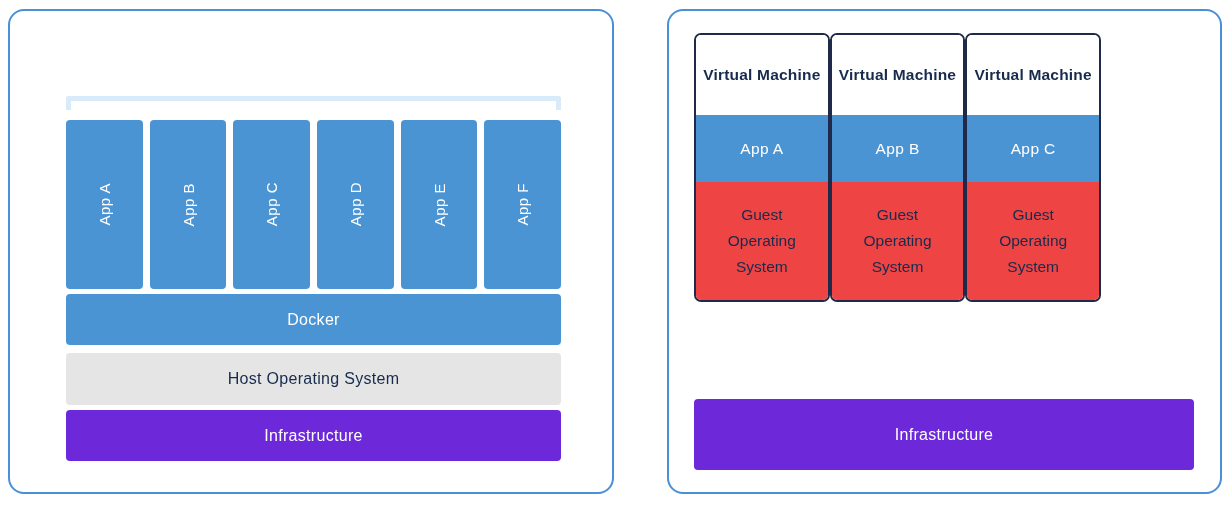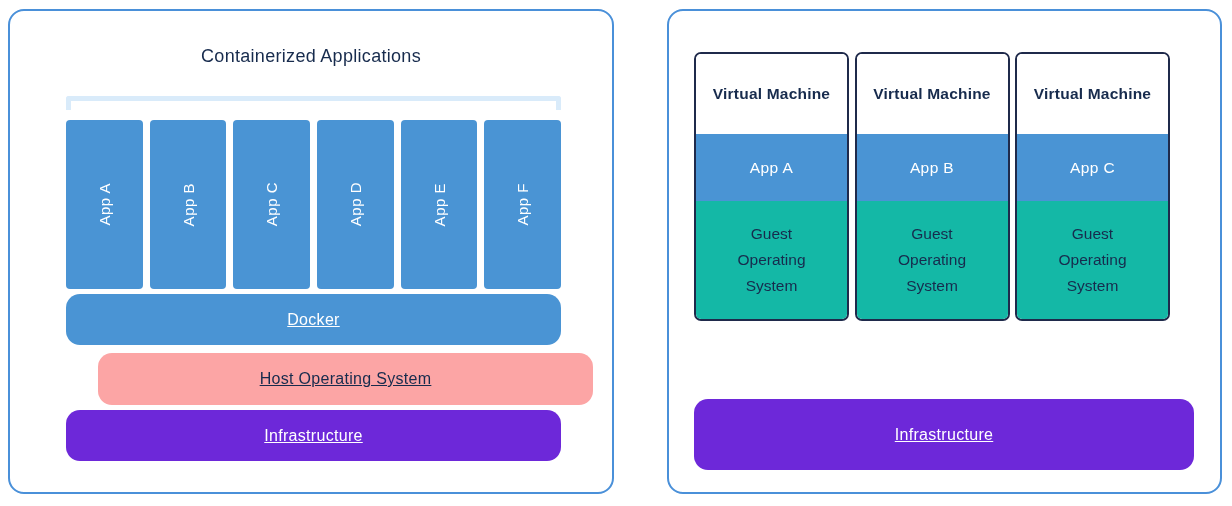--- a/index.html
+++ b/index.html
@@ -66,41 +66,40 @@
     writing-mode: vertical-rl;
     transform: rotate(180deg);
     color: #ffffff;
     font-size: 15px;
     letter-spacing: 0.5px;
     white-space: nowrap;
   }
 
   .band {
     position: absolute;
-    border-radius: 14px;
+    border-radius: 4px;
     display: flex;
     align-items: center;
     justify-content: center;
     font-size: 16px;
     letter-spacing: 0.3px;
-    text-decoration: underline;
   }
   .band.blue  { background: #4a94d4; color: #ffffff; }
-  .band.light { background: #fca5a5; color: #172b4d; margin-left: 32px; }
+  .band.light { background: #e5e5e5; color: #172b4d; }
   .band.green { background: #6d28d9; color: #ffffff; }
 
   .panel.left .band { left: 56px; width: 495px; }
   .band.docker  { top: 283px; height: 51px; }
   .band.host-os { top: 342px; height: 52px; }
   .band.infra-l { top: 399px; height: 51px; }
 
   .vm-row {
     position: absolute;
-    left: 25px; top: 41px;
-    width: 476px; height: 269px;
+    left: 25px; top: 22px;
+    width: 407px; height: 269px;
     display: flex;
     justify-content: space-between;
   }
   .vm-box {
     width: 155px;
     height: 269px;
     border: 2px solid #1f2a4b;
     border-radius: 7px;
     background: #ffffff;
     display: flex;
@@ -123,21 +122,21 @@
     background: #4a94d4;
     color: #ffffff;
     display: flex;
     align-items: center;
     justify-content: center;
     font-size: 15.5px;
     letter-spacing: 0.4px;
   }
   .vm-os {
     flex: 1;
-    background: #14b8a6;
+    background: #ef4444;
     color: #172b4d;
     display: flex;
     align-items: center;
     justify-content: center;
     text-align: center;
     font-size: 15.5px;
   }
   .vm-os span {
     display: block;
     width: 92px;
@@ -147,21 +146,20 @@
   .panel.right .band { left: 25px; width: 500px; }
   .band.hypervisor { top: 303px; height: 72px; }
   .band.infra-r    { top: 388px; height: 71px; }
 </style>
 </head>
 <body>
 
 <div class="page">
 
   <section class="panel left">
-    <h2 class="panel-title">Containerized Applications</h2>
 
     <div class="bracket"></div>
 
     <div class="apps-row">
       <div class="app-bar">
         <span class="vtext">App A</span>
       </div>
       <div class="app-bar">
         <span class="vtext">App B</span>
       </div>

